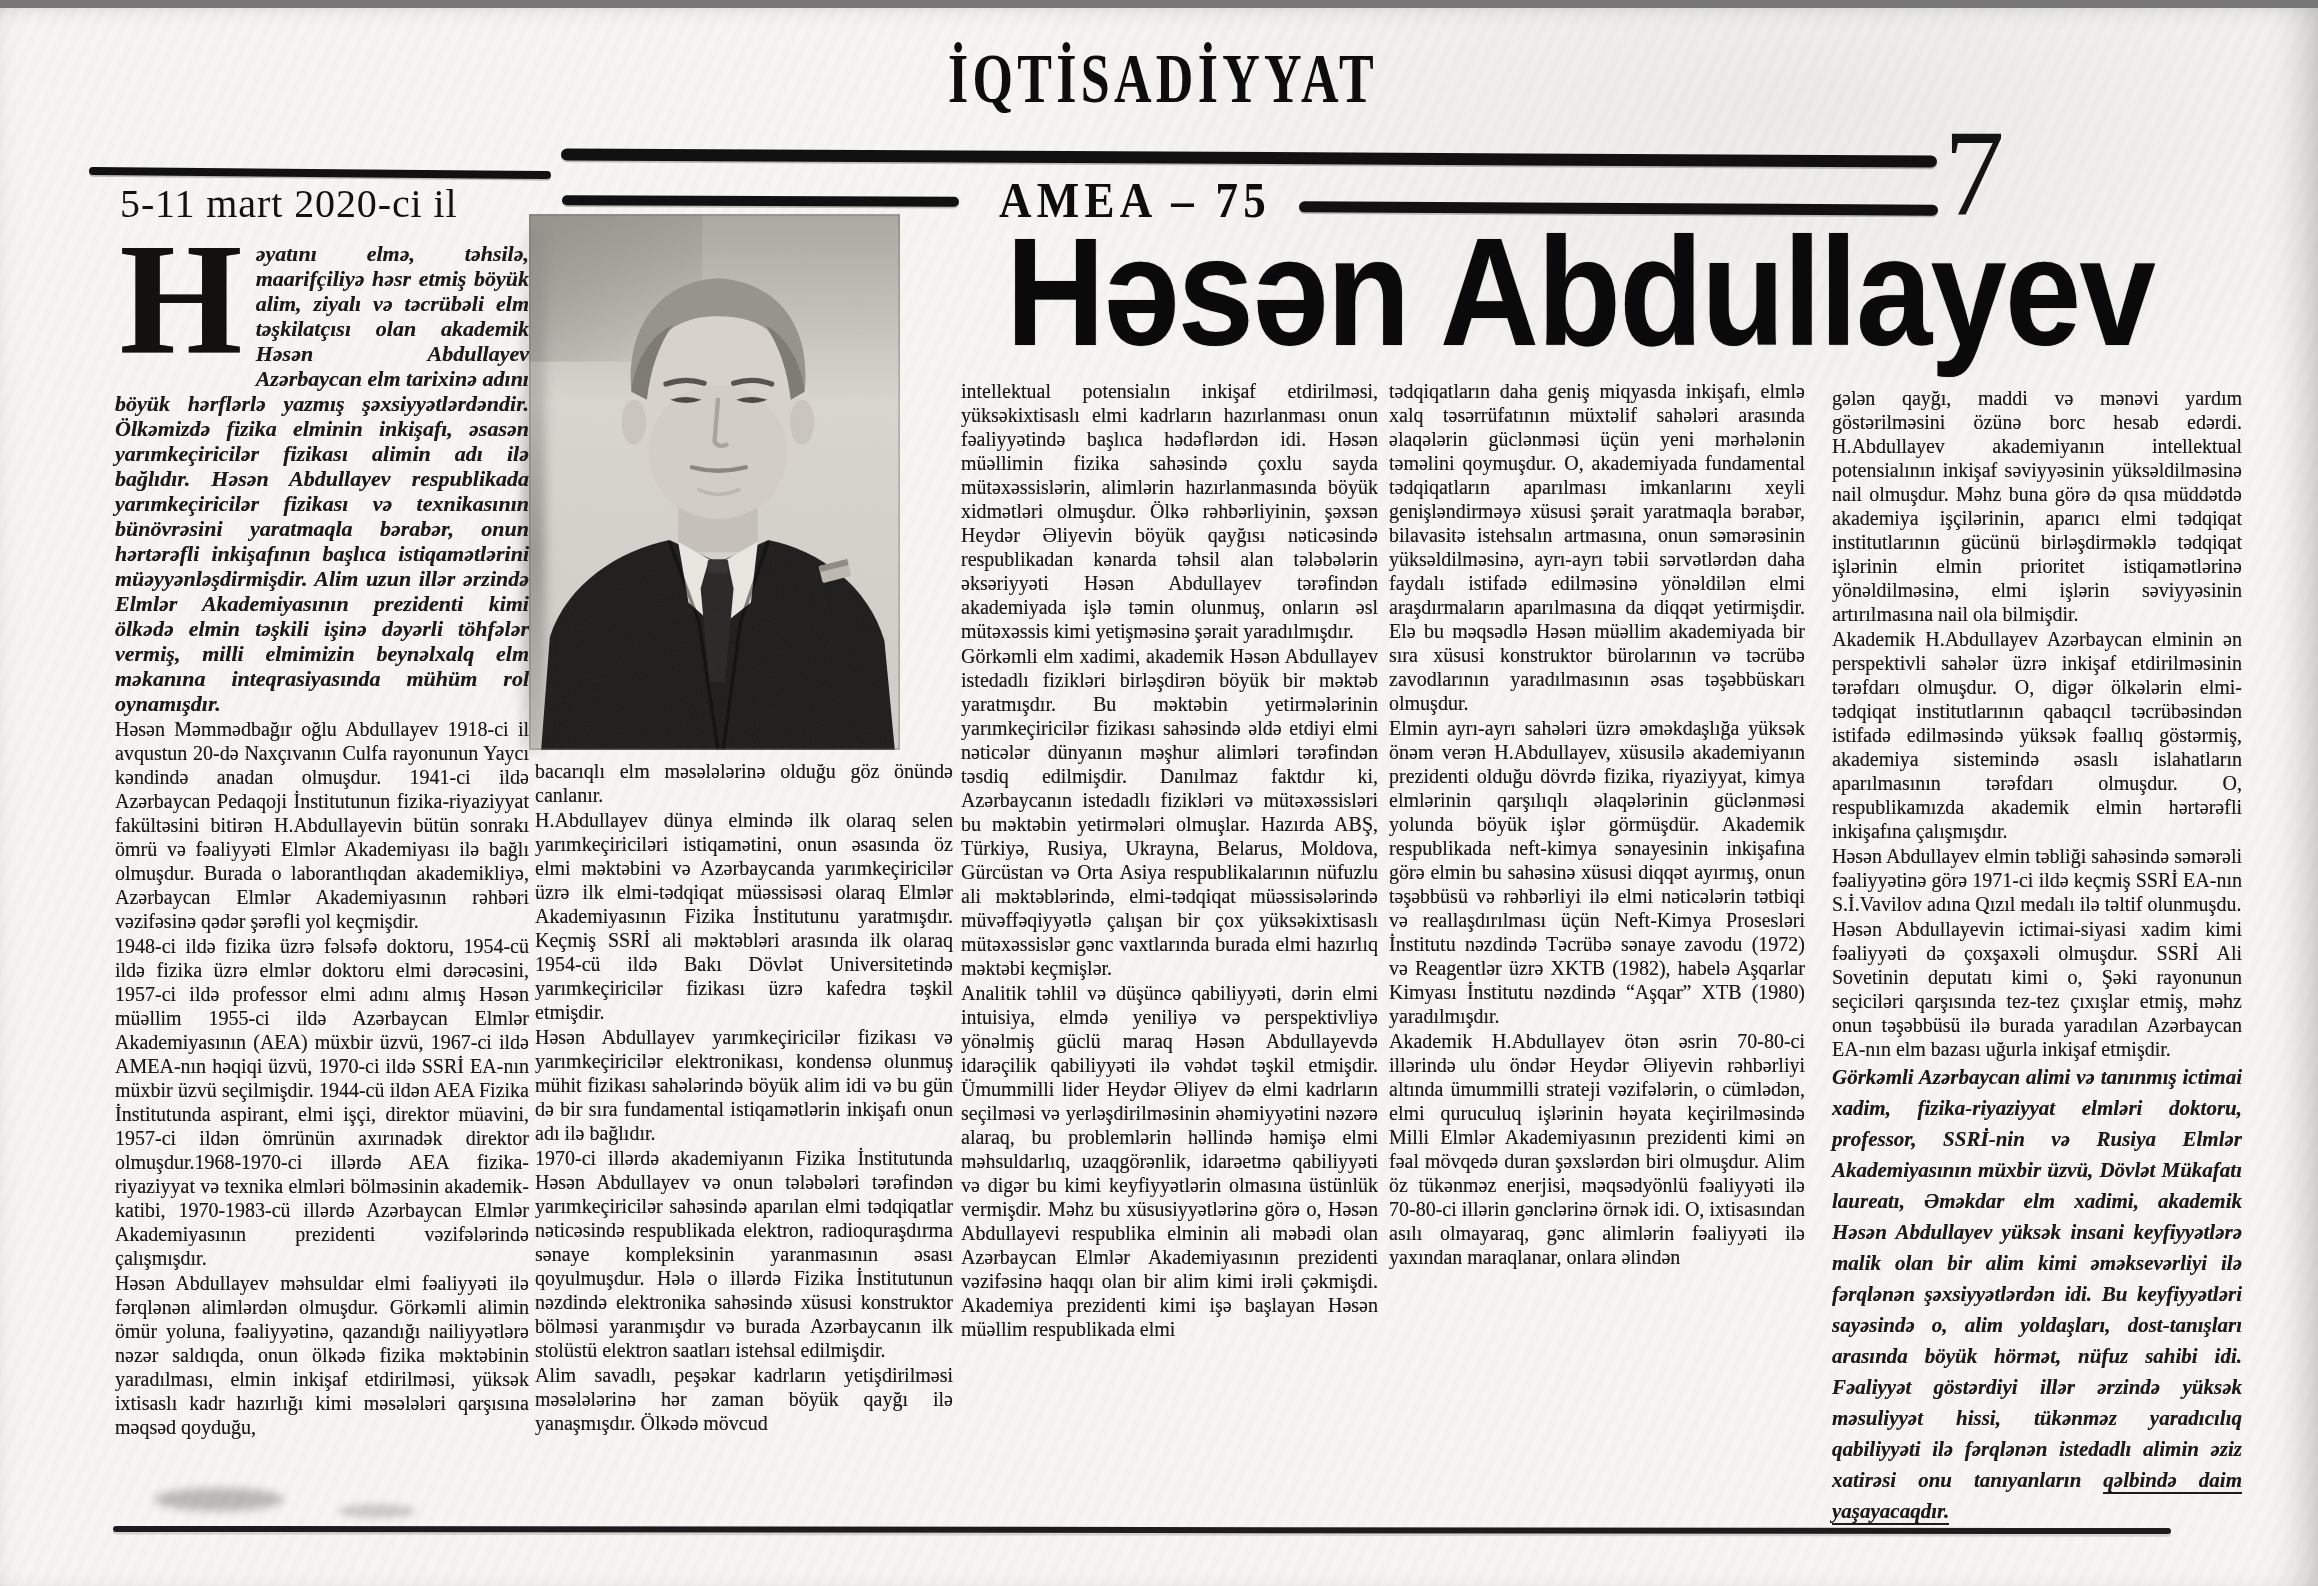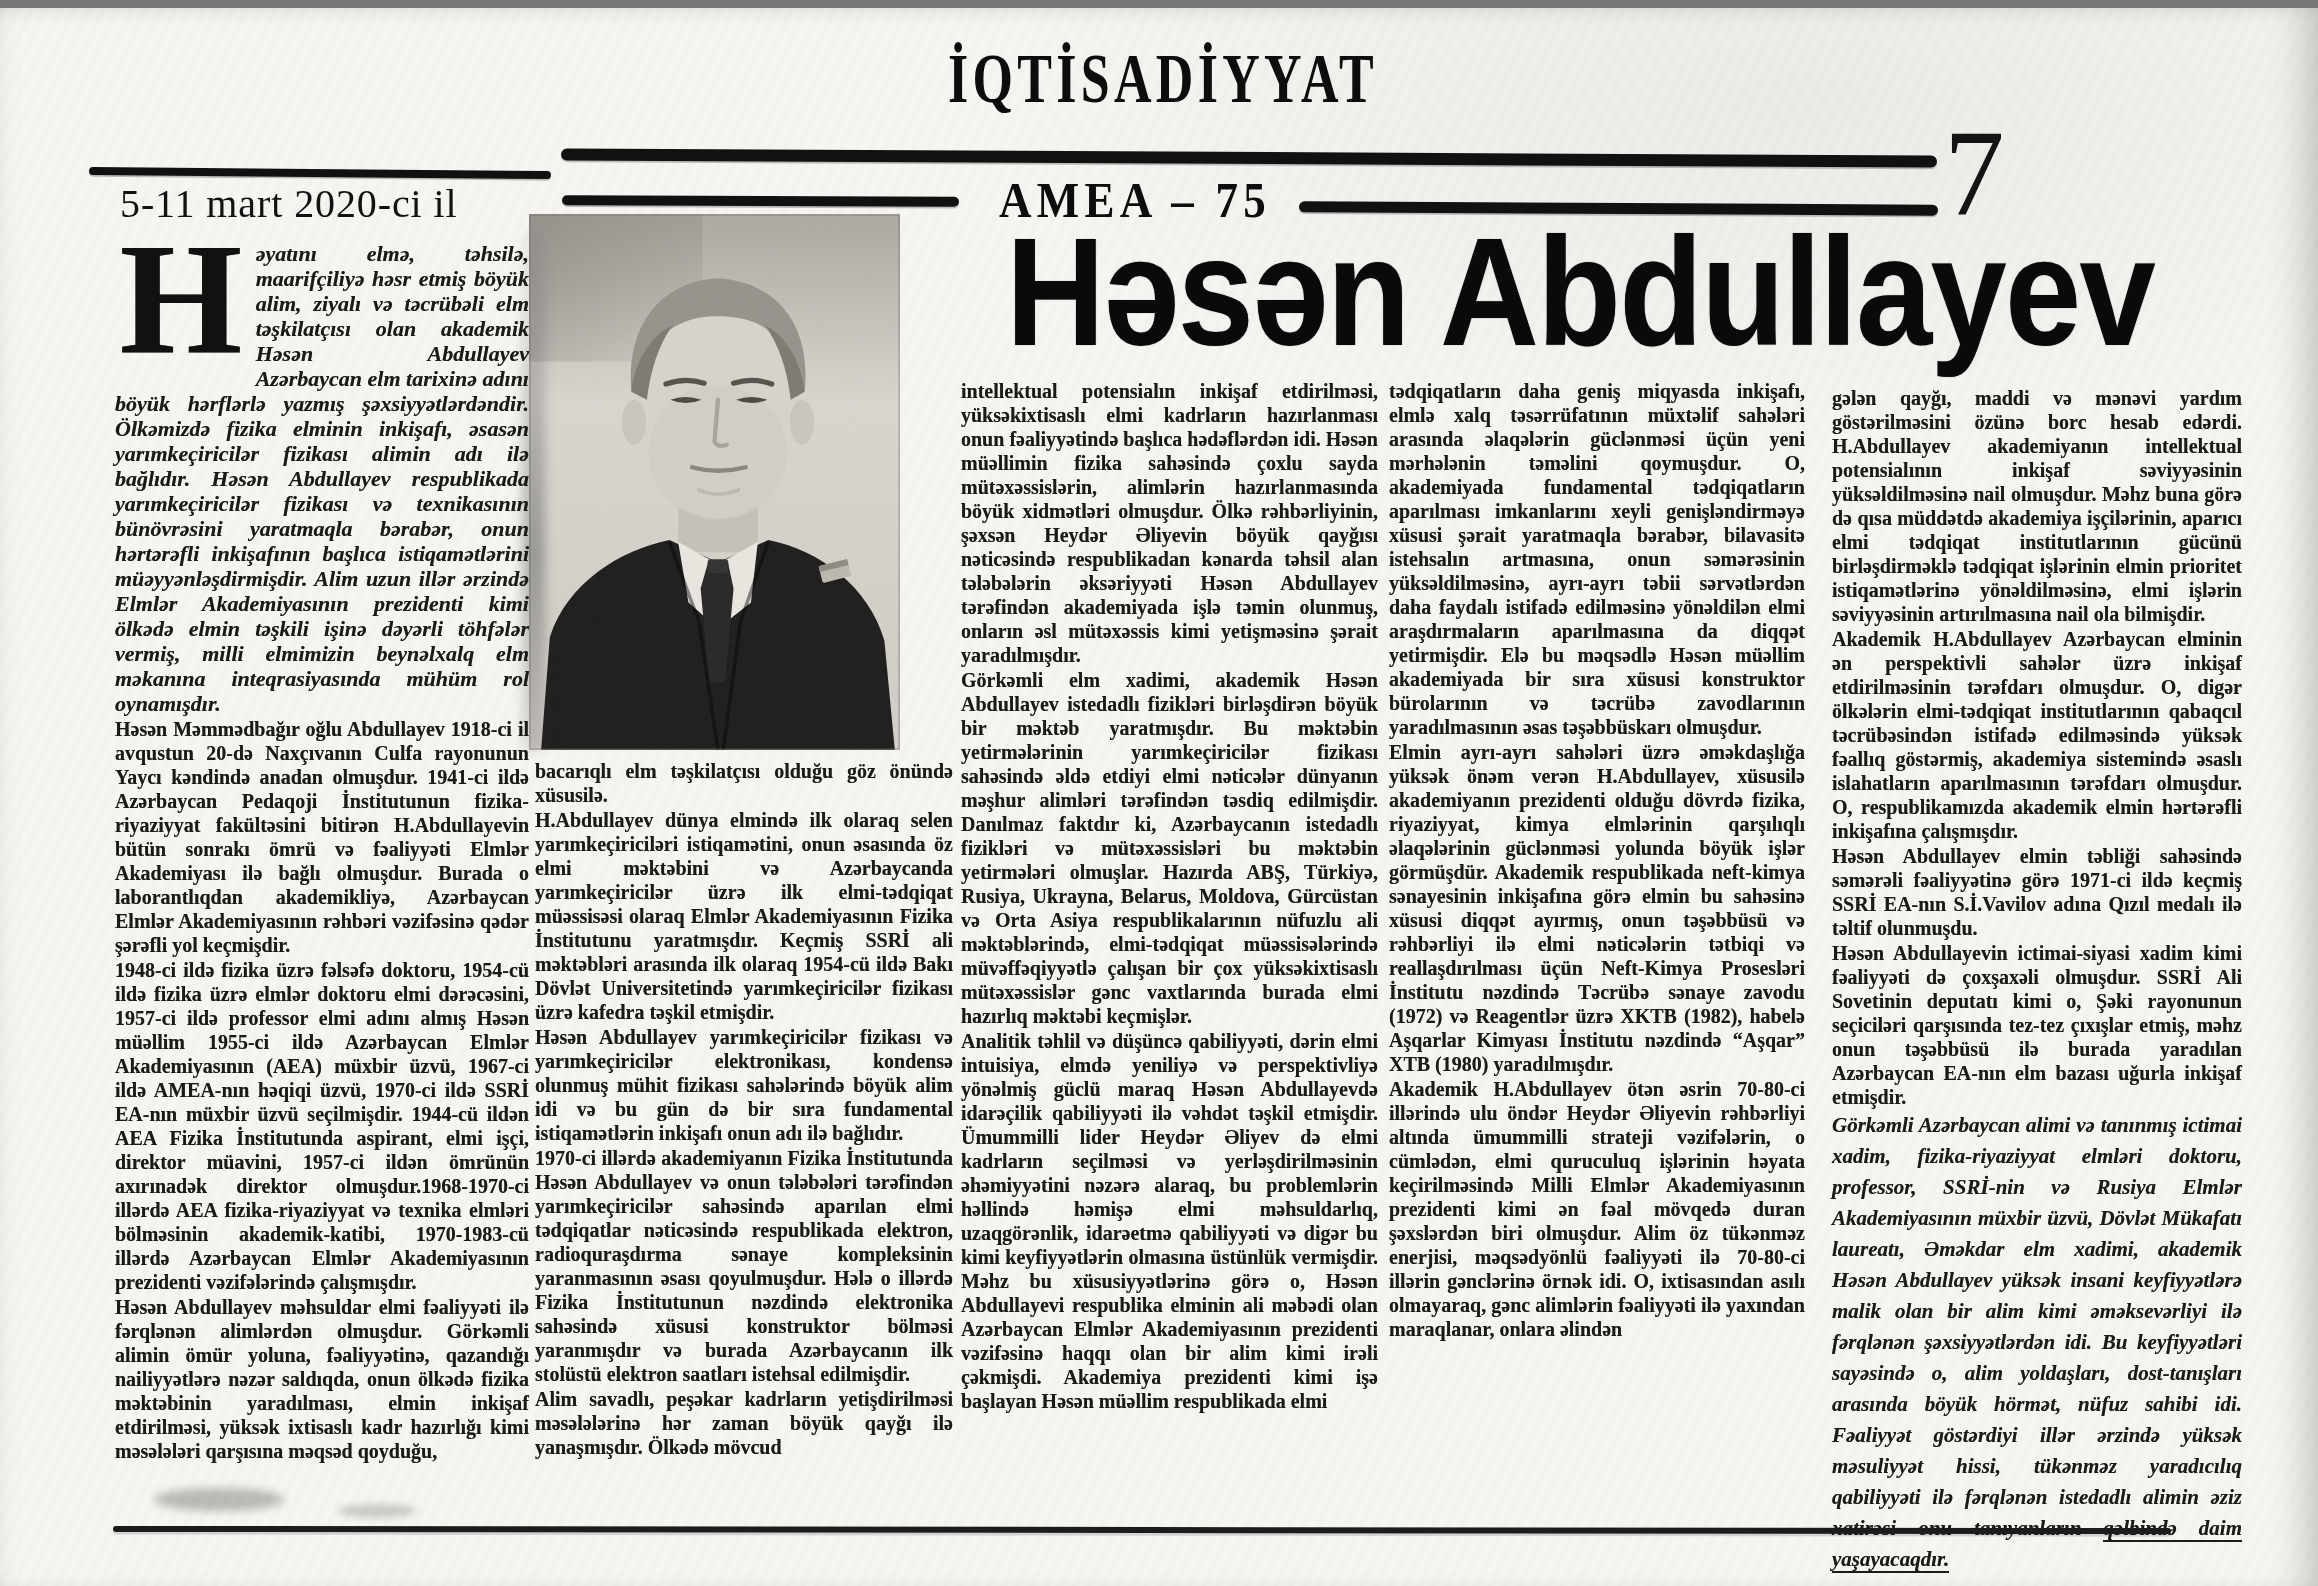--- a/index.html
+++ b/index.html
@@ -45,21 +45,21 @@
     font-size:137px;letter-spacing:-1.7px;line-height:1.04;color:#0a0a0a;
     transform:scaleY(1.12);transform-origin:top center;white-space:nowrap;
     text-shadow:0 0 0.9px rgba(0,0,0,0.6);
   }
 
   #photo{position:absolute;left:529px;top:206px;width:371px;height:536px;margin:0;padding:0;}
   #photo svg{display:block;}
 
   .col{position:absolute;text-align:justify;font-size:20px;line-height:24px;color:#1b1a18;
        text-shadow:0 0 0.4px rgba(25,25,25,0.55);}
-  .col p{margin:0;padding:0;font-weight:bold;}
+  .col p{margin:0;padding:0;}
   .col p + p{margin-top:0.9px;}
   #col1{left:115px;top:233px;width:414px;}
   #col2{left:535px;top:751px;width:418px;}
   #col3{left:961px;top:371px;width:417px;}
   #col4{left:1389px;top:371px;width:416px;}
   #col5{left:1832px;top:378px;width:410px;}
 
   #lead{font-style:italic;font-weight:bold;font-size:22px;line-height:25px;}
   .dropcap{
     float:left;width:132px;height:128px;margin:5.2px 8.7px 0 0;
@@ -167,21 +167,21 @@
   <div class="smudge-ink2"></div>
 
   <div class="col" id="col1">
     <p id="lead"><span class="dropcap">H</span><span>əyatını elmə, təhsilə, maarifçiliyə həsr etmiş böyük alim, ziyalı və təcrübəli elm təşkilatçısı olan akademik Həsən Abdullayev Azərbaycan elm tarixinə adını böyük hərflərlə yazmış şəxsiyyətlərdəndir. Ölkəmizdə fizika elminin inkişafı, əsasən yarımkeçiricilər fizikası alimin adı ilə bağlıdır. Həsən Abdullayev respublikada yarımkeçiricilər fizikası və texnikasının bünövrəsini yaratmaqla bərabər, onun hərtərəfli inkişafının başlıca istiqamətlərini müəyyənləşdirmişdir. Alim uzun illər ərzində Elmlər Akademiyasının prezidenti kimi ölkədə elmin təşkili işinə dəyərli töhfələr vermiş, milli elmimizin beynəlxalq elm məkanına inteqrasiyasında mühüm rol oynamışdır.</span></p>
     <p>Həsən Məmmədbağır oğlu Abdullayev 1918-ci il avqustun 20-də Naxçıvanın Culfa rayonunun Yaycı kəndində anadan olmuşdur. 1941-ci ildə Azərbaycan Pedaqoji İnstitutunun fizika-riyaziyyat fakültəsini bitirən H.Abdullayevin bütün sonrakı ömrü və fəaliyyəti Elmlər Akademiyası ilə bağlı olmuşdur. Burada o laborantlıqdan akademikliyə, Azərbaycan Elmlər Akademiyasının rəhbəri vəzifəsinə qədər şərəfli yol keçmişdir.</p>
     <p>1948-ci ildə fizika üzrə fəlsəfə doktoru, 1954-cü ildə fizika üzrə elmlər doktoru elmi dərəcəsini, 1957-ci ildə professor elmi adını almış Həsən müəllim 1955-ci ildə Azərbaycan Elmlər Akademiyasının (AEA) müxbir üzvü, 1967-ci ildə AMEA-nın həqiqi üzvü, 1970-ci ildə SSRİ EA-nın müxbir üzvü seçilmişdir. 1944-cü ildən AEA Fizika İnstitutunda aspirant, elmi işçi, direktor müavini, 1957-ci ildən ömrünün axırınadək direktor olmuşdur.1968-1970-ci illərdə AEA fizika-riyaziyyat və texnika elmləri bölməsinin akademik-katibi, 1970-1983-cü illərdə Azərbaycan Elmlər Akademiyasının prezidenti vəzifələrində çalışmışdır.</p>
     <p>Həsən Abdullayev məhsuldar elmi fəaliyyəti ilə fərqlənən alimlərdən olmuşdur. Görkəmli alimin ömür yoluna, fəaliyyətinə, qazandığı nailiyyətlərə nəzər saldıqda, onun ölkədə fizika məktəbinin yaradılması, elmin inkişaf etdirilməsi, yüksək ixtisaslı kadr hazırlığı kimi məsələləri qarşısına məqsəd qoyduğu,</p>
   </div>
 
   <div class="col" id="col2">
-    <p>bacarıqlı elm təşkilatçısı olduğu göz önündə xüsusilə.</p>
+    <p>bacarıqlı elm məsələlərinə olduğu göz önündə canlanır.</p>
     <p>H.Abdullayev dünya elmində ilk olaraq selen yarımkeçiriciləri istiqamətini, onun əsasında öz elmi məktəbini və Azərbaycanda yarımkeçiricilər üzrə ilk elmi-tədqiqat müəssisəsi olaraq Elmlər Akademiyasının Fizika İnstitutunu yaratmışdır. Keçmiş SSRİ ali məktəbləri arasında ilk olaraq 1954-cü ildə Bakı Dövlət Universitetində yarımkeçiricilər fizikası üzrə kafedra təşkil etmişdir.</p>
     <p>Həsən Abdullayev yarımkeçiricilər fizikası və yarımkeçiricilər elektronikası, kondensə olunmuş mühit fizikası sahələrində böyük alim idi və bu gün də bir sıra fundamental istiqamətlərin inkişafı onun adı ilə bağlıdır.</p>
     <p>1970-ci illərdə akademiyanın Fizika İnstitutunda Həsən Abdullayev və onun tələbələri tərəfindən yarımkeçiricilər sahəsində aparılan elmi tədqiqatlar nəticəsində respublikada elektron, radioquraşdırma sənaye kompleksinin yaranmasının əsası qoyulmuşdur. Hələ o illərdə Fizika İnstitutunun nəzdində elektronika sahəsində xüsusi konstruktor bölməsi yaranmışdır və burada Azərbaycanın ilk stolüstü elektron saatları istehsal edilmişdir.</p>
     <p>Alim savadlı, peşəkar kadrların yetişdirilməsi məsələlərinə hər zaman böyük qayğı ilə yanaşmışdır. Ölkədə mövcud</p>
   </div>
 
   <div class="col" id="col3">
     <p>intellektual potensialın inkişaf etdirilməsi, yüksəkixtisaslı elmi kadrların hazırlanması onun fəaliyyətində başlıca hədəflərdən idi. Həsən müəllimin fizika sahəsində çoxlu sayda mütəxəssislərin, alimlərin hazırlanmasında böyük xidmətləri olmuşdur. Ölkə rəhbərliyinin, şəxsən Heydər Əliyevin böyük qayğısı nəticəsində respublikadan kənarda təhsil alan tələbələrin əksəriyyəti Həsən Abdullayev tərəfindən akademiyada işlə təmin olunmuş, onların əsl mütəxəssis kimi yetişməsinə şərait yaradılmışdır.</p>
     <p>Görkəmli elm xadimi, akademik Həsən Abdullayev istedadlı fizikləri birləşdirən böyük bir məktəb yaratmışdır. Bu məktəbin yetirmələrinin yarımkeçiricilər fizikası sahəsində əldə etdiyi elmi nəticələr dünyanın məşhur alimləri tərəfindən təsdiq edilmişdir. Danılmaz faktdır ki, Azərbaycanın istedadlı fizikləri və mütəxəssisləri bu məktəbin yetirmələri olmuşlar. Hazırda ABŞ, Türkiyə, Rusiya, Ukrayna, Belarus, Moldova, Gürcüstan və Orta Asiya respublikalarının nüfuzlu ali məktəblərində, elmi-tədqiqat müəssisələrində müvəffəqiyyətlə çalışan bir çox yüksəkixtisaslı mütəxəssislər gənc vaxtlarında burada elmi hazırlıq məktəbi keçmişlər.</p>
     <p>Analitik təhlil və düşüncə qabiliyyəti, dərin elmi intuisiya, elmdə yeniliyə və perspektivliyə yönəlmiş güclü maraq Həsən Abdullayevdə idarəçilik qabiliyyəti ilə vəhdət təşkil etmişdir. Ümummilli lider Heydər Əliyev də elmi kadrların seçilməsi və yerləşdirilməsinin əhəmiyyətini nəzərə alaraq, bu problemlərin həllində həmişə elmi məhsuldarlıq, uzaqgörənlik, idarəetmə qabiliyyəti və digər bu kimi keyfiyyətlərin olmasına üstünlük vermişdir. Məhz bu xüsusiyyətlərinə görə o, Həsən Abdullayevi respublika elminin ali məbədi olan Azərbaycan Elmlər Akademiyasının prezidenti vəzifəsinə haqqı olan bir alim kimi irəli çəkmişdi. Akademiya prezidenti kimi işə başlayan Həsən müəllim respublikada elmi</p>

